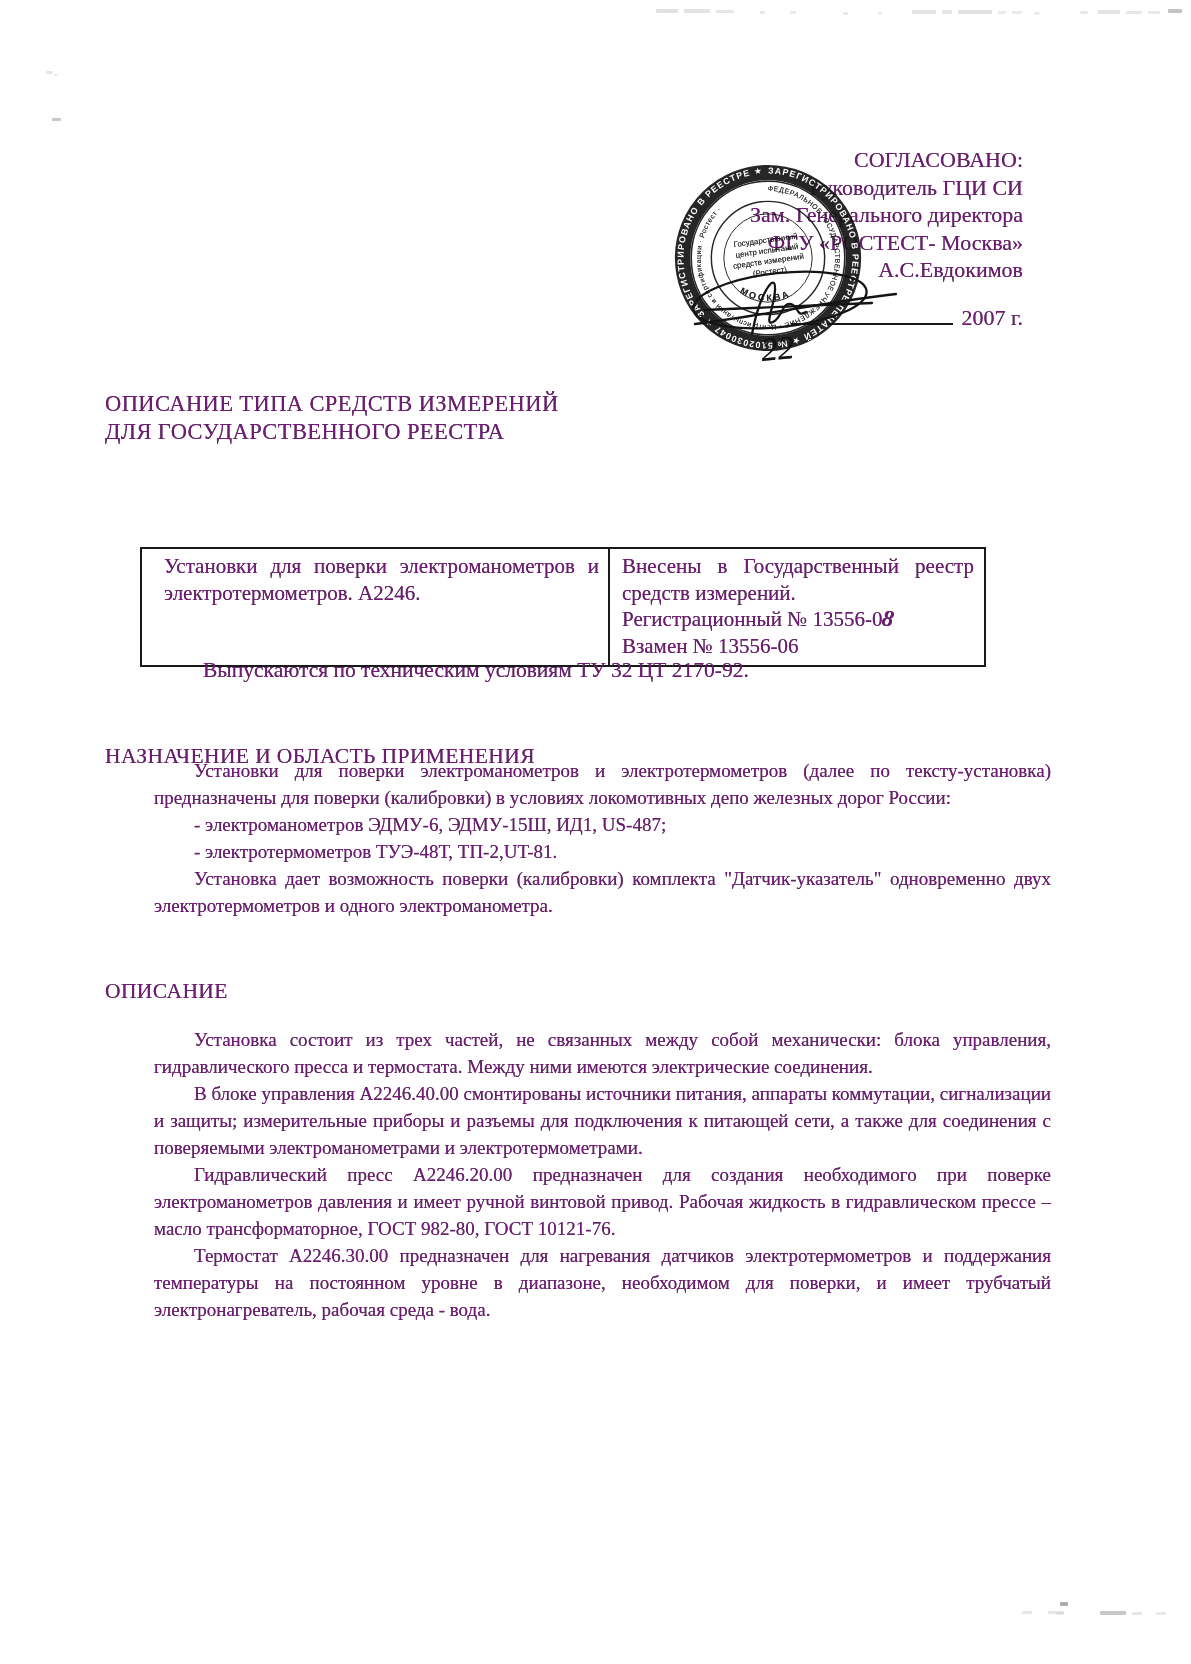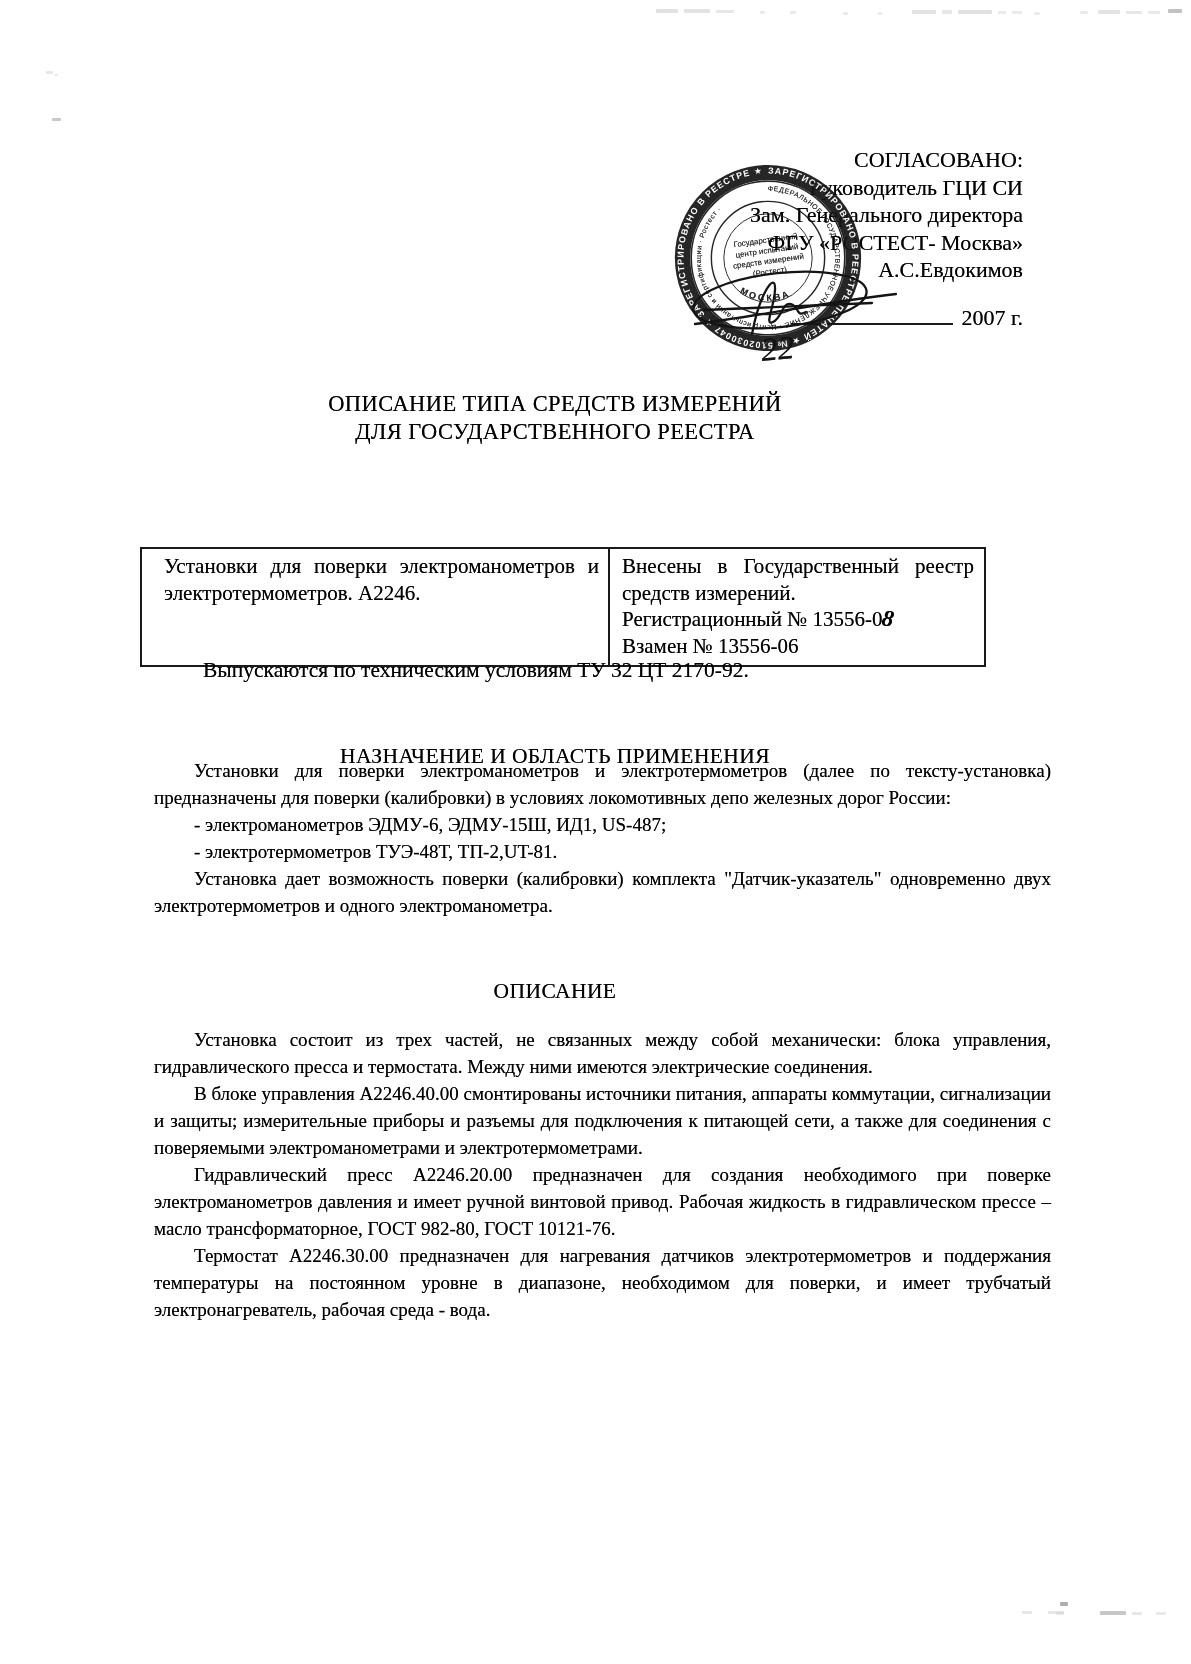--- a/index.html
+++ b/index.html
@@ -1,19 +1,19 @@
 <!DOCTYPE html>
 <html><head>
 <meta charset="utf-8">
 <title>Document</title>
 <style>
   html,body { margin:0; padding:0; background:#ffffff; }
   .page {
     position:relative; width:1191px; height:1664px; background:#ffffff;
-    color:#000000; font-family:"Liberation Serif","DejaVu Serif",serif;
+    color:#701a75; font-family:"Liberation Serif","DejaVu Serif",serif;
     overflow:hidden;
   }
   .inky { text-shadow: 0 0 0.5px rgba(0,0,0,0.65); }
 
   
   .artifact { position:absolute; background:#c8c8c8; border-radius:1px; }
 
   
   .approval {
     position:absolute; top:146px; right:168px; z-index:1;
@@ -28,21 +28,21 @@
   .stamp text { font-family:"Liberation Sans","DejaVu Sans",sans-serif; fill:#161616; }
   .stamp .ring-outer-text { font-size:9.2px; font-weight:bold; fill:#ffffff; letter-spacing:1.1px; }
   .stamp .ring-inner-text { font-size:7.3px; letter-spacing:0.5px; }
   .stamp .center-text { font-size:8.3px; text-anchor:middle; }
   .stamp .bottom-text { font-size:9.5px; font-weight:bold; letter-spacing:2.5px; }
   .signature { position:absolute; left:680px; top:258px; width:220px; height:112px; z-index:3; }
   .signature path, .signature ellipse { fill:none; stroke:#141414; stroke-width:2.3; stroke-linecap:round; }
   .signature text { font-family:"Liberation Serif",serif; font-style:italic; font-size:33px; fill:#141414; }
 
   
-  .center-col { position:absolute; left:105px; width:900px; text-align:center; }
+  .center-col { position:absolute; left:105px; width:900px; text-align:left; }
   .doc-title { top:390px; font-size:22.5px; line-height:27.5px; letter-spacing:0.4px; font-weight:normal; }
   .section-heading { font-size:21.5px; letter-spacing:0.4px; font-weight:normal; }
   .h-purpose { top:708px;margin-top:36px; }
   .h-descr  { top:979px; }
 
   
   .reg-table {
     position:absolute; left:140px; top:547px; width:846px;
     border-collapse:collapse; font-size:21px; line-height:26.5px;
   }

